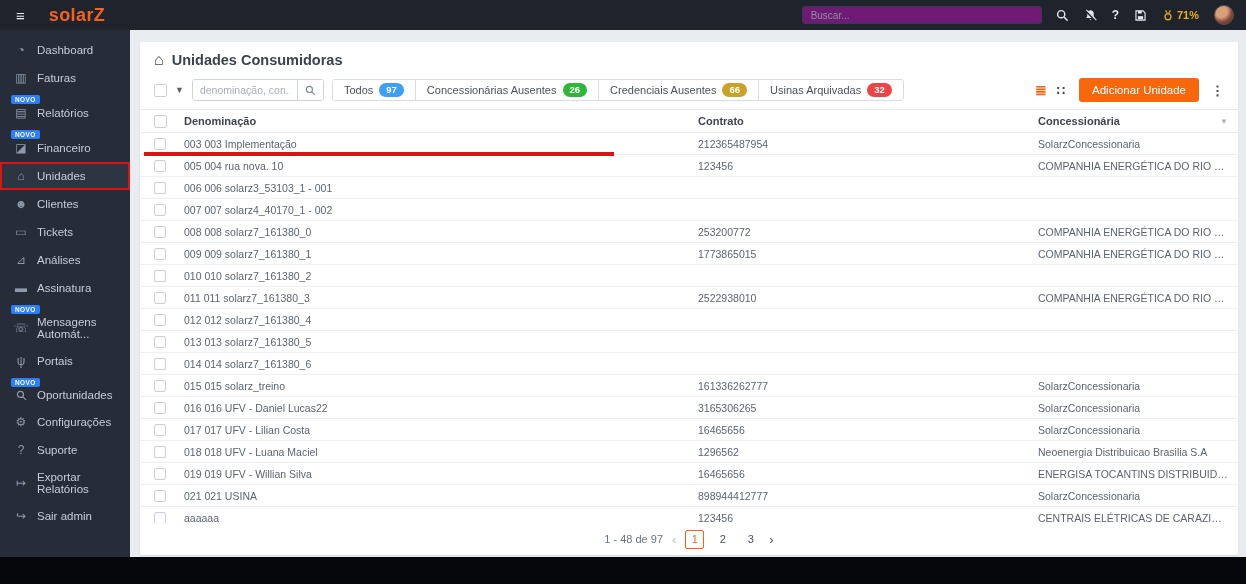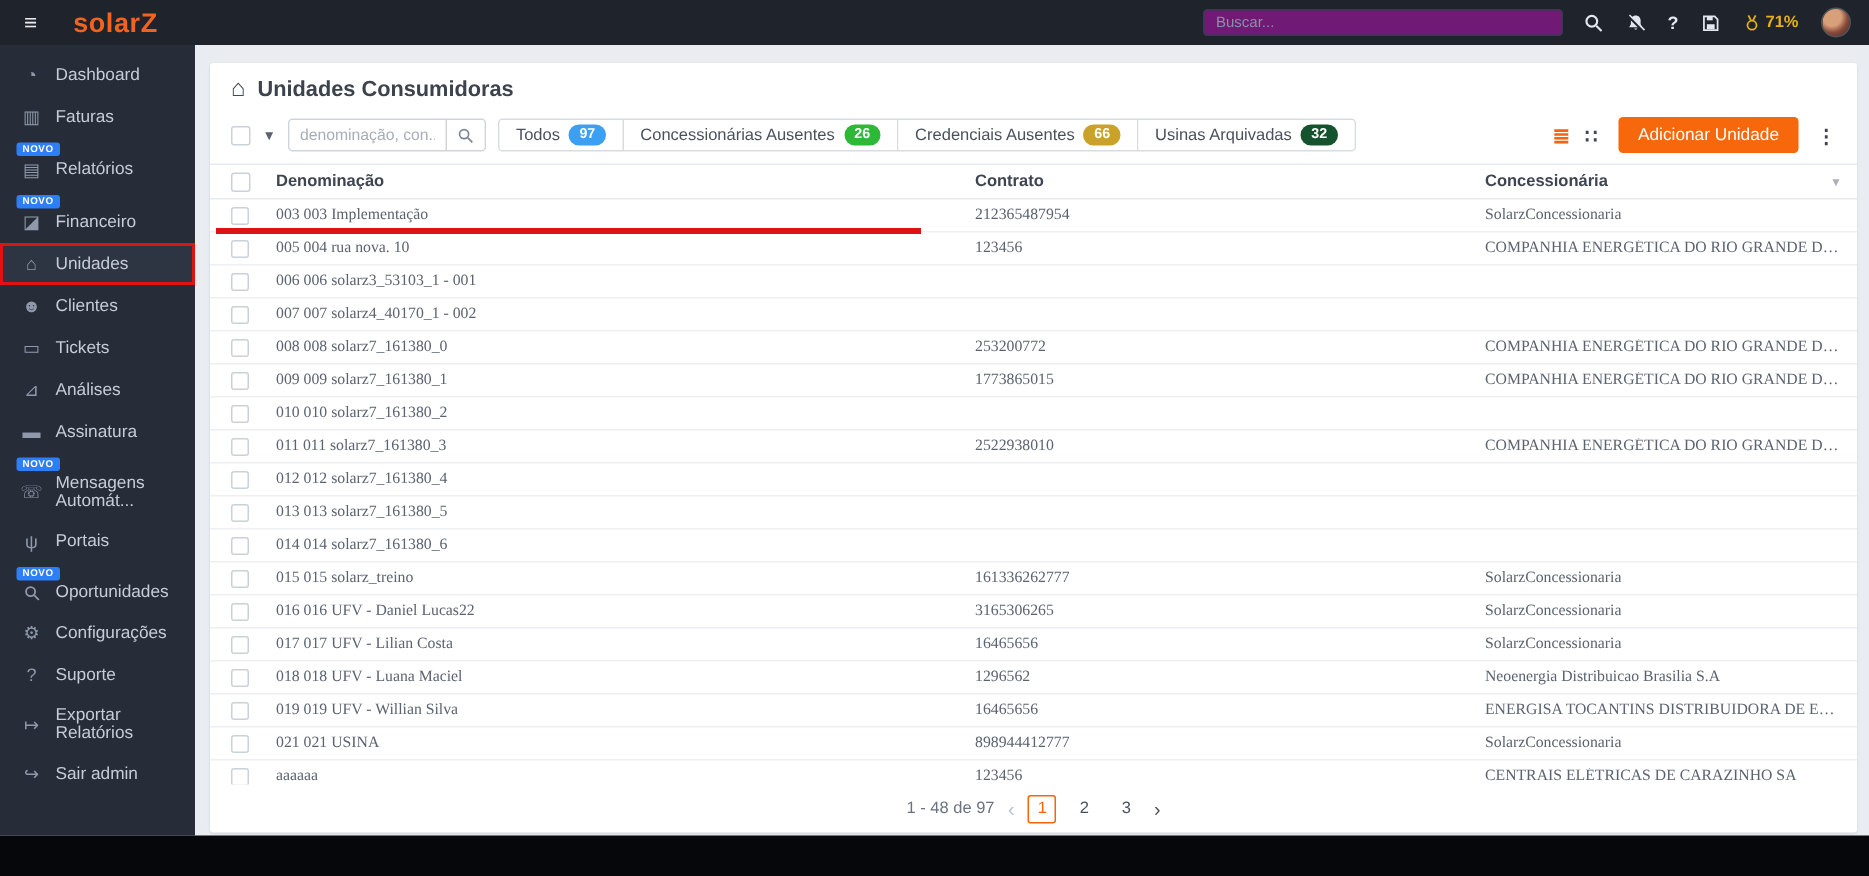--- a/index.html
+++ b/index.html
@@ -63,26 +63,26 @@
   .view-grid { color:#3f4650; font-size:13px; font-weight:bold; cursor:pointer; margin-left:2px; }
   .add-btn { background:#f7680d; color:#fff; border:none; border-radius:3px; font-size:11.5px; padding:6px 13px;
     cursor:pointer; margin-left:6px; font-family:"Liberation Sans", sans-serif; }
   .kebab { color:#3f4650; font-size:13px; font-weight:bold; cursor:pointer; margin-left:4px; }
 
   
   .thead { display:flex; align-items:center; height:24px; border-top:1px solid #e7eaee; border-bottom:1px solid #e7eaee;
     color:#3e4450; font-weight:bold; font-size:11px; padding:0 10px 0 14px; }
   .cb-col { width:30px; flex:0 0 30px; display:flex; align-items:center; }
   .c1 { width:466px; flex:0 0 466px; }
-  .c2 { width:340px; flex:0 0 340px; }
+  .c2 { width:340px; flex:0 0 340px;margin-left:48px; }
   .c3 { flex:1; min-width:0; }
   .funnel { width:16px; flex:0 0 16px; text-align:right; color:#a9b0ba; font-size:8px; cursor:pointer; }
   .tbody { flex:1; overflow:hidden; }
   .trow { display:flex; align-items:center; height:22px; border-bottom:1px solid #edeff2; padding:0 10px 0 14px; position:relative; }
-  .cell { font-size:10.5px; color:#5c6370; white-space:nowrap; overflow:hidden; text-overflow:ellipsis;font-family:Liberation Serif, serif; }
+  .cell { font-size:10.5px; color:#5c6370; white-space:nowrap; overflow:hidden; text-overflow:ellipsis; }
   .trow .cb { width:12px; height:12px; flex:0 0 12px; }
   .red-underline { position:absolute; left:4px; bottom:-2px; width:470px; height:4px; background:#dd1313; z-index:2; }
 
   
   .pagination { display:flex; align-items:center; justify-content:center; gap:9px; height:32px; font-size:11px; color:#6a7280; }
   .pg-arrow { font-size:13px; cursor:pointer; }
   .pg-prev { color:#b9bfc8; }
   .pg-next { color:#4a515c; }
   .pg-page { width:19px; height:19px; line-height:19px; text-align:center; cursor:pointer; color:#4a515c; border-radius:2px; }
   .pg-page.active { border:1px solid #f7640e; color:#f7640e; line-height:17px; }
@@ -244,21 +244,21 @@
                 <span class="count-badge" style="background: rgb(46, 184, 56);">26</span>
               </span>
 
               <span class="filter-seg">
                 <span>Credenciais Ausentes</span>
                 <span class="count-badge" style="background: rgb(201, 162, 39);">66</span>
               </span>
 
               <span class="filter-seg">
                 <span>Usinas Arquivadas</span>
-                <span class="count-badge" style="background: #14532d;">32</span>
+                <span class="count-badge" style="background: #ef4444;">32</span>
               </span>
             </span>
           <span class="tool-spacer"></span>
           <span class="view-list">≣</span>
           <span class="view-grid">∷</span>
           <button class="add-btn">Adicionar Unidade</button>
           <span class="kebab">⋮</span>
         </div>
 
         <div class="thead">

